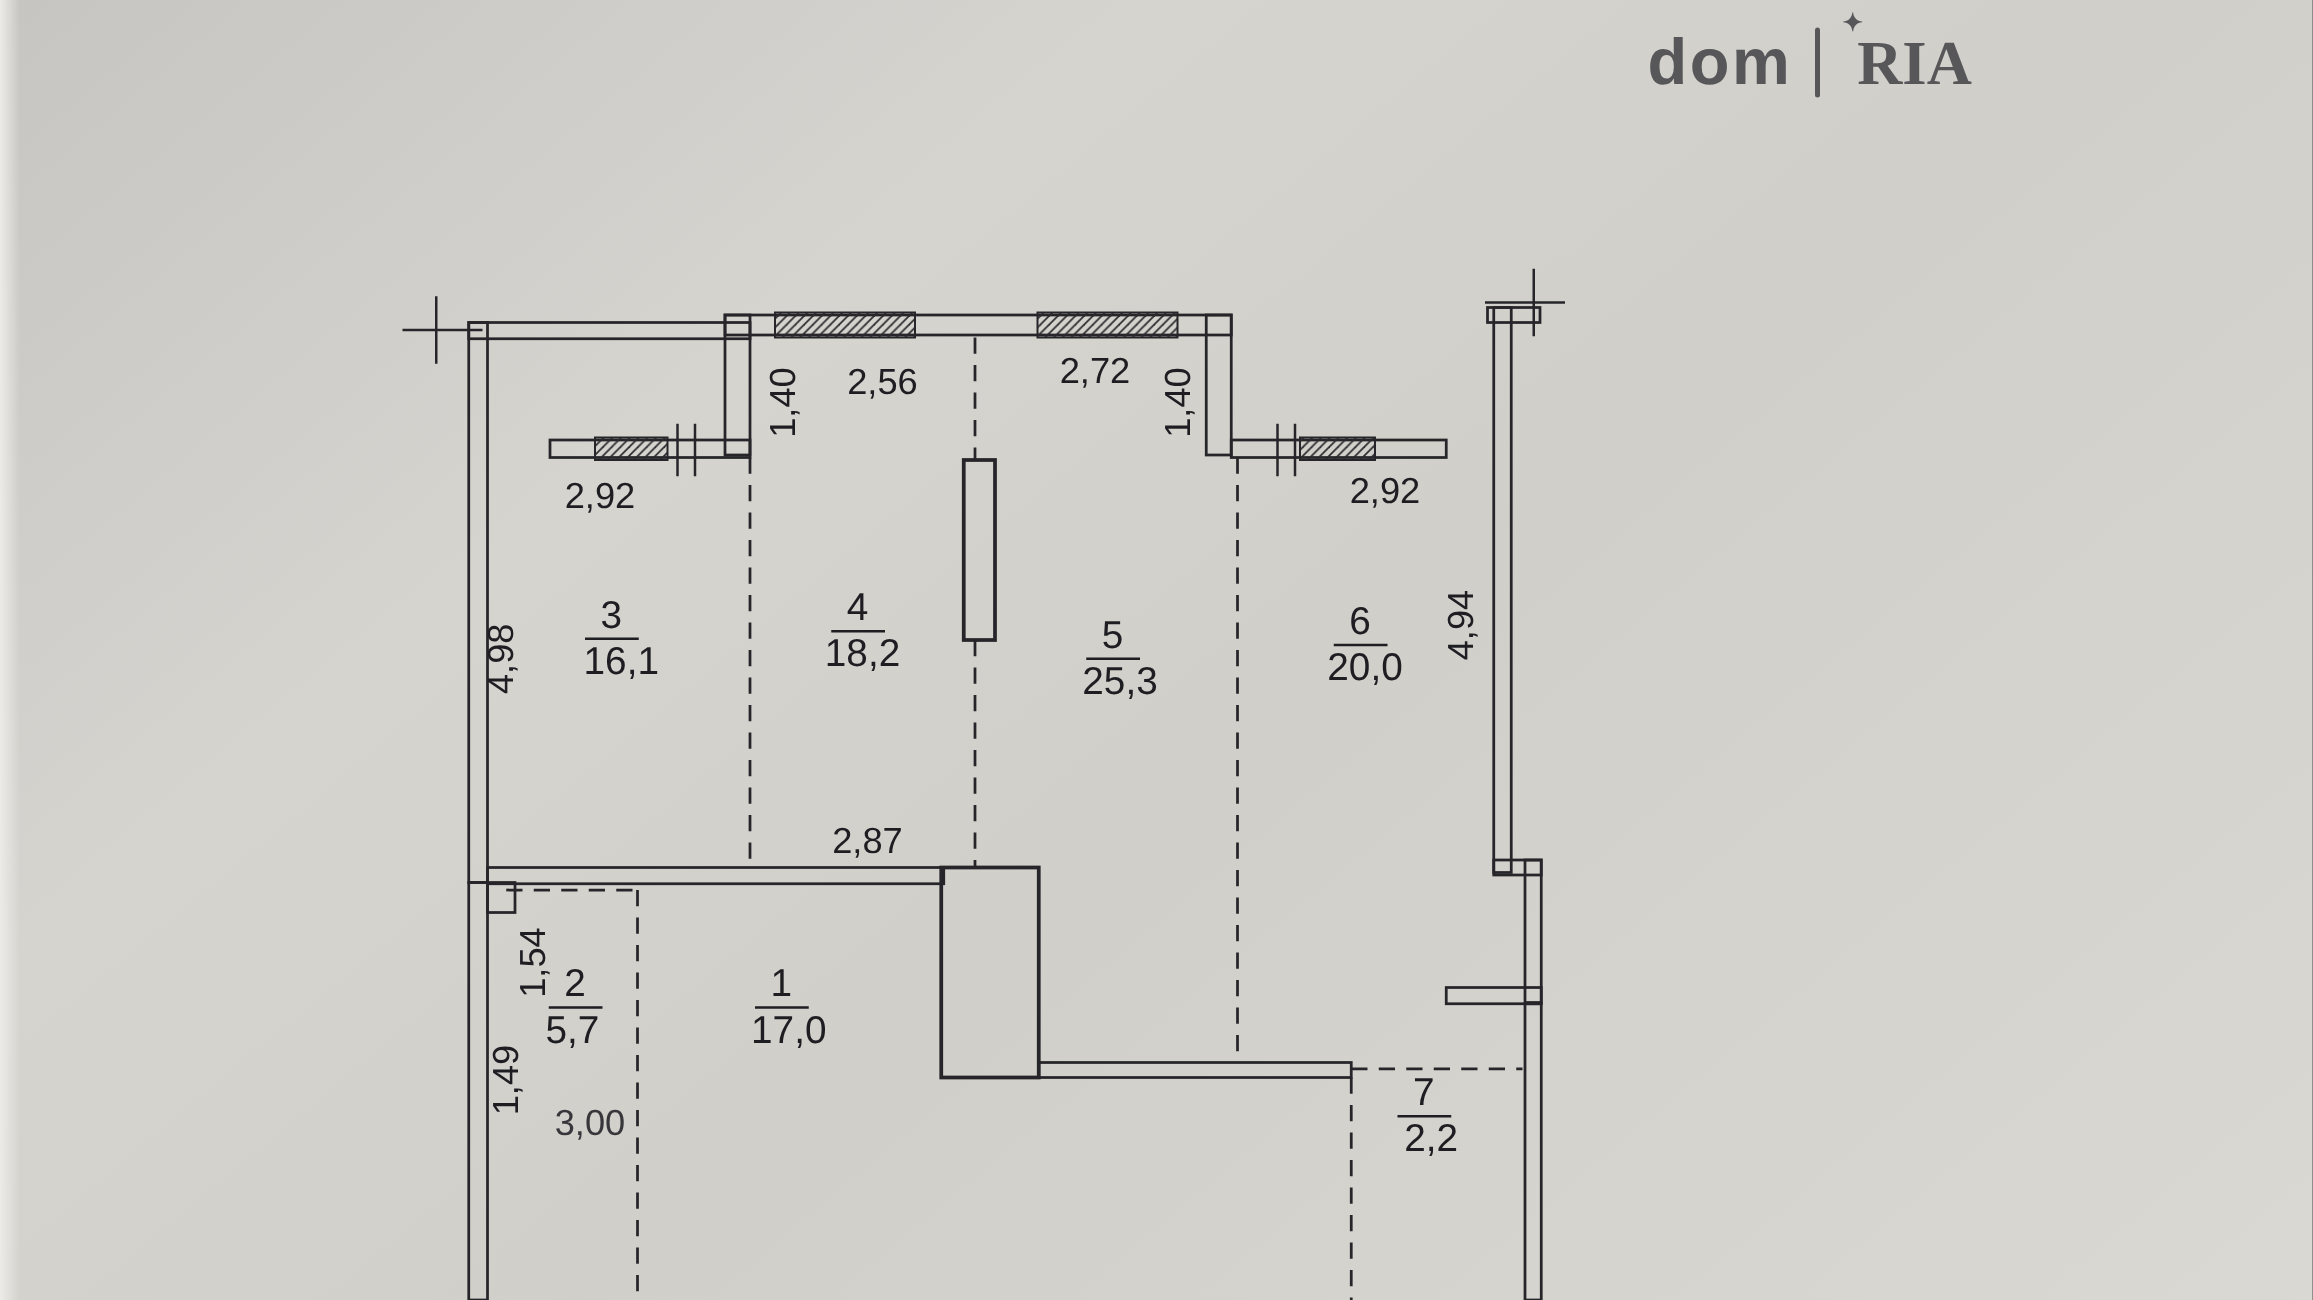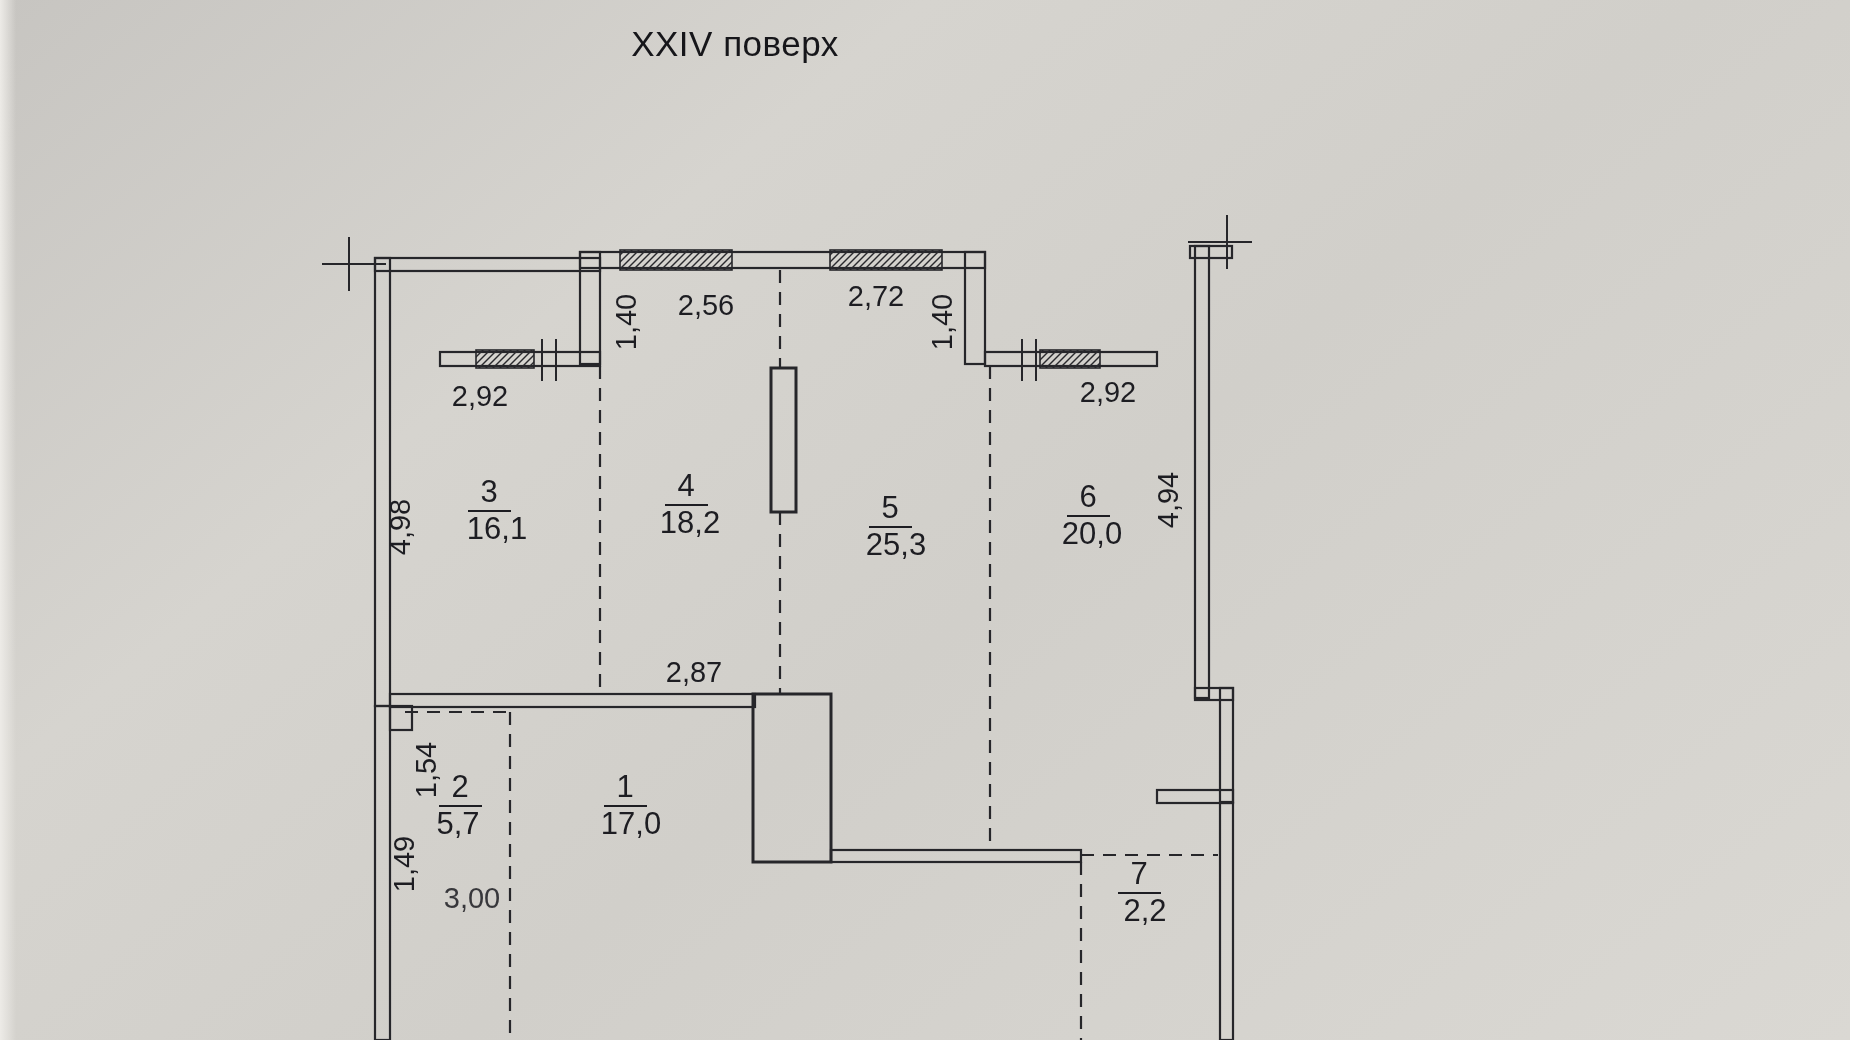--- a/index.html
+++ b/index.html
@@ -27,22 +27,26 @@
   svg.plan{position:absolute;left:0;top:0;}
   svg.plan text{font-family:"Liberation Sans",sans-serif;font-size:29px;fill:#1d1d22;}
   svg.plan .rnum,svg.plan .rarea{font-size:31px;}
   svg.plan .clipped{opacity:.85;}
 </style>
 </head>
 <body>
 
 <div class="screen">
 
-  <div class="title">XXIV поверх</div>
 
+  <div class="logo">
+    <span class="dom">dom</span>
+    <span class="sep"></span>
+    <span class="ria"><span class="star">✦</span><span>RIA</span></span>
+  </div>
 
   <svg class="plan" width="1850" height="1040" viewBox="0 0 1850 1040">
     <defs>
       <pattern id="hatch" patternUnits="userSpaceOnUse" width="7" height="7">
         <path d="M0 7 L7 0" stroke="#2a2a2e" stroke-width="1.4"></path>
         <path d="M-1.75 1.75 L1.75 -1.75" stroke="#2a2a2e" stroke-width="1.4"></path>
         <path d="M5.25 8.75 L8.75 5.25" stroke="#2a2a2e" stroke-width="1.4"></path>
       </pattern>
     </defs>
 

